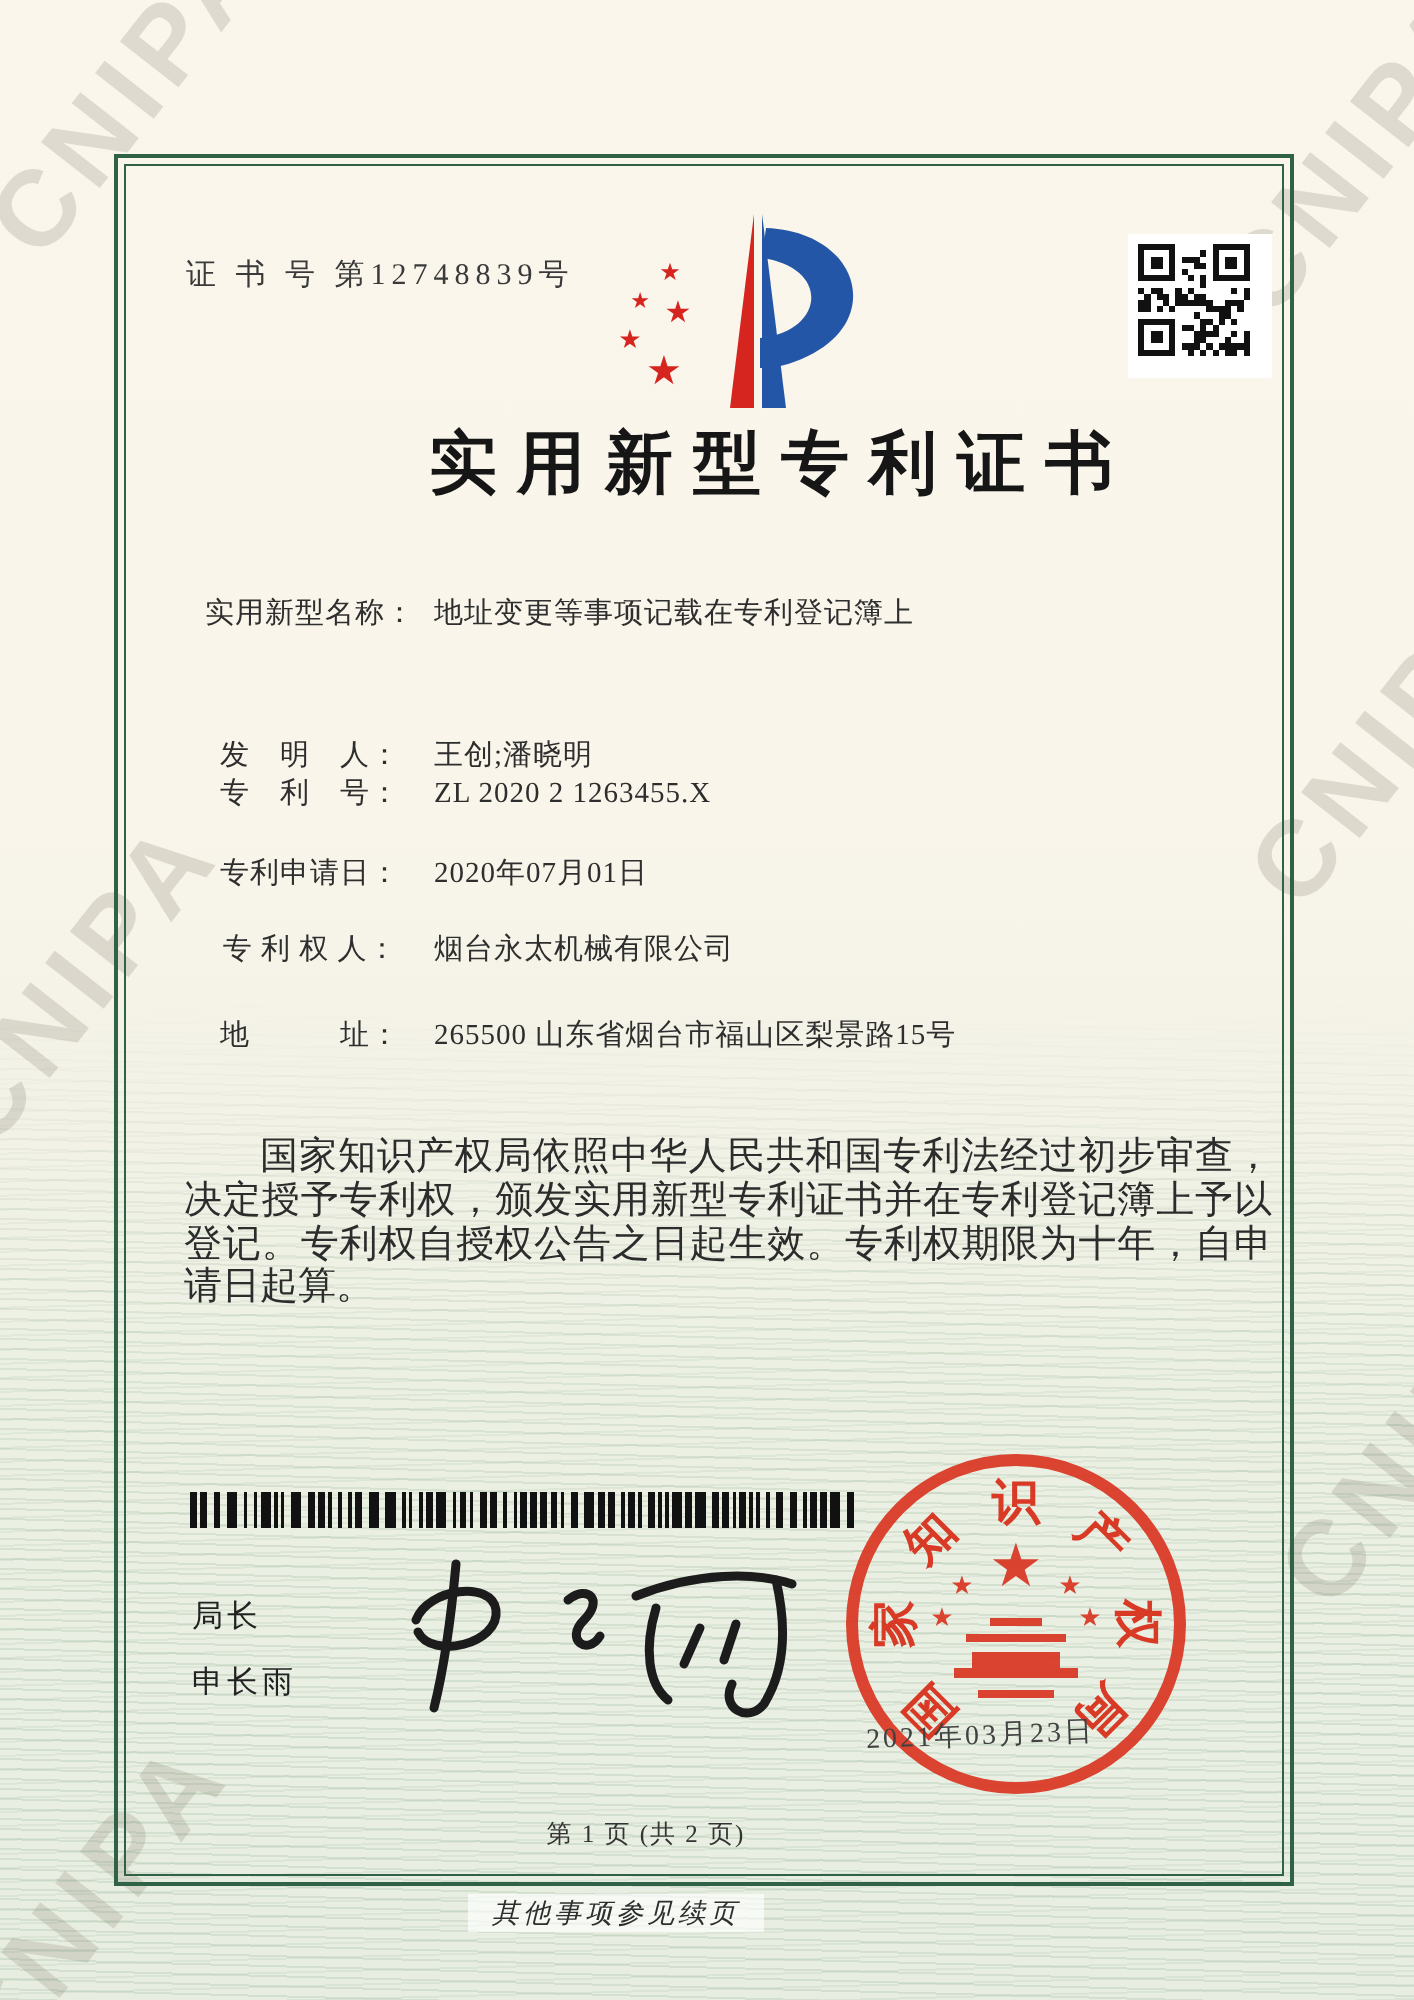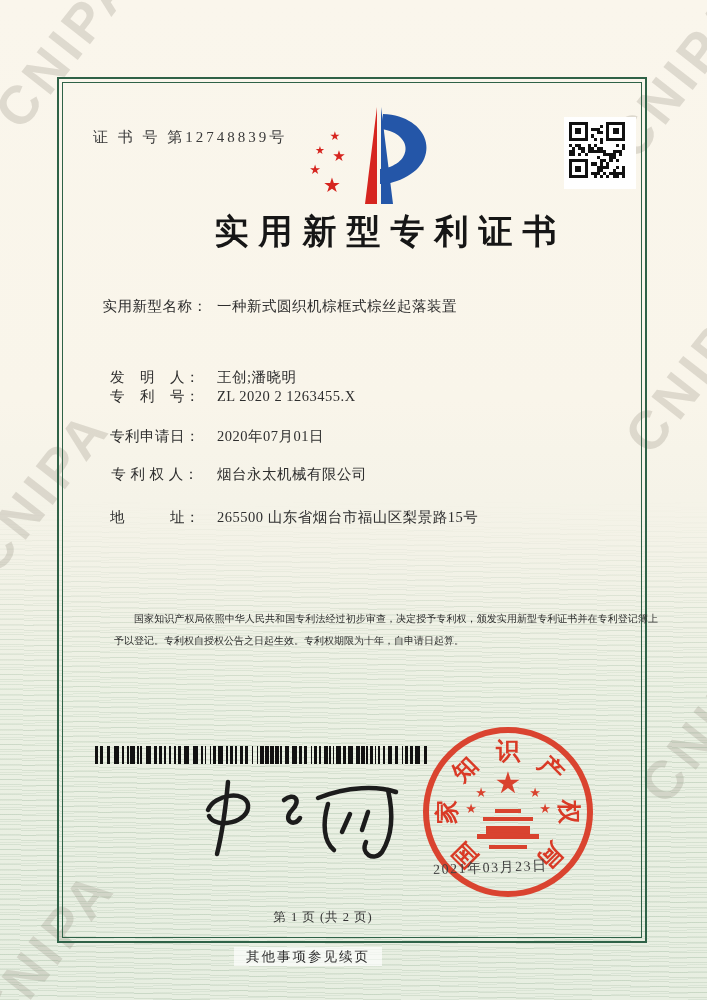--- a/index.html
+++ b/index.html
@@ -49,44 +49,43 @@
     position:absolute;left:0;top:209px;width:707px;
     text-align:center;font-size:34px;font-weight:bold;color:#161616;
     letter-spacing:10px;text-indent:10px;padding-left:32px;
   }
   .field-row{position:absolute;left:93px;font-size:14.5px;color:#2e2e2e;letter-spacing:0.5px;white-space:nowrap;}
   .field-label{display:inline-block;width:124px;text-align:center;}
   .row-0{top:297px}.row-1{top:368px}.row-2{top:387px}.row-3{top:427px}.row-4{top:465px}.row-5{top:508px}
   .grant-row{position:absolute;left:93px;top:550px;font-size:14.5px;color:#2e2e2e;white-space:nowrap;}
   .grant-pair1{display:inline-block;width:280px;}
   .paragraphs{
-    position:absolute;left:92px;top:608px;width:544px;
-    font-size:10px;line-height:21.8px;color:#2c2c2c;
+    position:absolute;left:92px;top:568px;width:544px;
+    font-size:19px;line-height:21.8px;color:#2c2c2c;
     text-align:justify;
-    margin-left:22px;
   }
   .paragraphs p{margin:0;text-indent:2em;}
   .barcode{position:absolute;left:95px;top:746px;width:337px;height:18px;}
   .barcode svg{width:100%;height:100%;display:block;}
   .director-block{position:absolute;left:96px;top:798px;font-size:15.5px;color:#222;letter-spacing:2px;}
   .director-name{margin-top:12px;}
   .signature{position:absolute;left:196px;top:772px;width:215px;height:95px;}
   .seal{position:absolute;left:417px;top:721px;width:182px;height:182px;}
   .seal-date{
     position:absolute;left:433px;top:858px;width:170px;
     font-size:14px;color:#414141;letter-spacing:1.5px;
     transform:rotate(-2deg);white-space:nowrap;
   }
   .page-info{
     position:absolute;left:0;top:909px;width:646px;text-align:center;
     font-size:12.5px;color:#333;letter-spacing:1px;
   }
   .footer-note{
     position:absolute;left:0;top:948px;width:616px;text-align:center;
-    font-size:13.5px;color:#2e2e2e;letter-spacing:2px;
+    font-size:13.5px;color:#2e2e2e;letter-spacing:2px;font-style:italic;
   }
   .footer-note span{background:rgba(255,255,255,0.65);padding:2px 12px;}
 </style>
 </head>
 <body>
 
 <div class="page">
 
   <div class="watermark" style="left:-30px;top:15px;">CNIPA</div>
   <div class="watermark" style="left:585px;top:45px;">CNIPA</div>
@@ -211,21 +210,21 @@
         <rect x="22" y="4" width="3" height="3" fill="#111"></rect>
         <rect x="1" y="19" width="9" height="9" fill="#111"></rect>
         <rect x="2.5" y="20.5" width="6" height="6" fill="#fff"></rect>
         <rect x="4" y="22" width="3" height="3" fill="#111"></rect>
       </svg>
   </div>
 
   <div class="title">实用新型专利证书</div>
 
   <div class="field-row row-0">
-    <span class="field-label">实用新型名称：</span><span>一种新式圆织机棕框式棕丝起落装置</span>
+    <span class="field-label">实用新型名称：</span><span>地址变更等事项记载在专利登记簿上</span>
   </div>
   <div class="field-row row-1">
     <span class="field-label">发　明　人：</span><span>王创;潘晓明</span>
   </div>
   <div class="field-row row-2">
     <span class="field-label">专　利　号：</span><span>ZL 2020 2 1263455.X</span>
   </div>
   <div class="field-row row-3">
     <span class="field-label">专利申请日：</span><span>2020年07月01日</span>
   </div>
@@ -301,20 +300,24 @@
         <rect x="174" y="0" width="2" height="18" fill="#111"></rect>
         <rect x="178" y="0" width="2" height="18" fill="#111"></rect>
         <rect x="182" y="0" width="1" height="18" fill="#111"></rect>
         <rect x="184" y="0" width="2" height="18" fill="#111"></rect>
         <rect x="187" y="0" width="2" height="18" fill="#111"></rect>
         <rect x="190" y="0" width="3" height="18" fill="#111"></rect>
         <rect x="195" y="0" width="2" height="18" fill="#111"></rect>
       </svg>
   </div>
 
+  <div class="director-block">
+    <div>局长</div>
+    <div class="director-name">申长雨</div>
+  </div>
 
   <div class="signature">
     <svg viewBox="0 0 215 95" width="215" height="95" fill="none" stroke="#1c1c1c" stroke-width="4.5" stroke-linecap="round">
       <path d="M32,10 C30,32 27,58 21,82"></path>
       <path d="M12,38 C18,22 50,18 52,33 C54,50 20,58 13,44"></path>
       <path d="M88,28 C98,20 106,28 96,38 C86,48 98,56 104,46"></path>
       <path d="M122,26 C152,14 182,14 200,20"></path>
       <path d="M132,32 C126,52 128,70 138,78"></path>
       <path d="M192,18 C198,44 196,64 186,80 C178,90 164,82 170,70"></path>
       <path d="M154,42 L146,60"></path>

